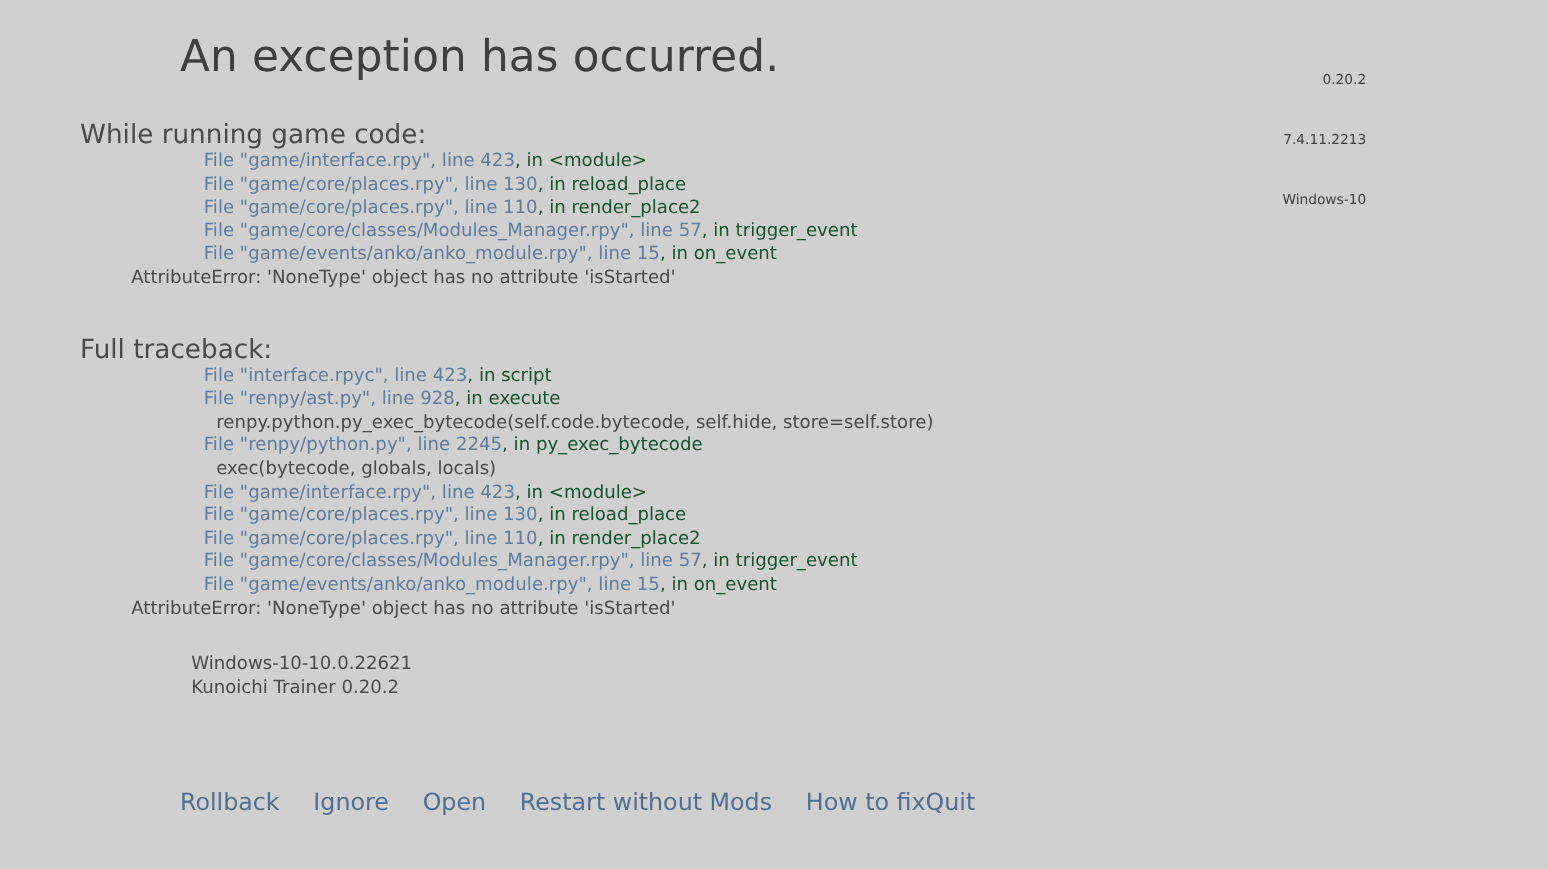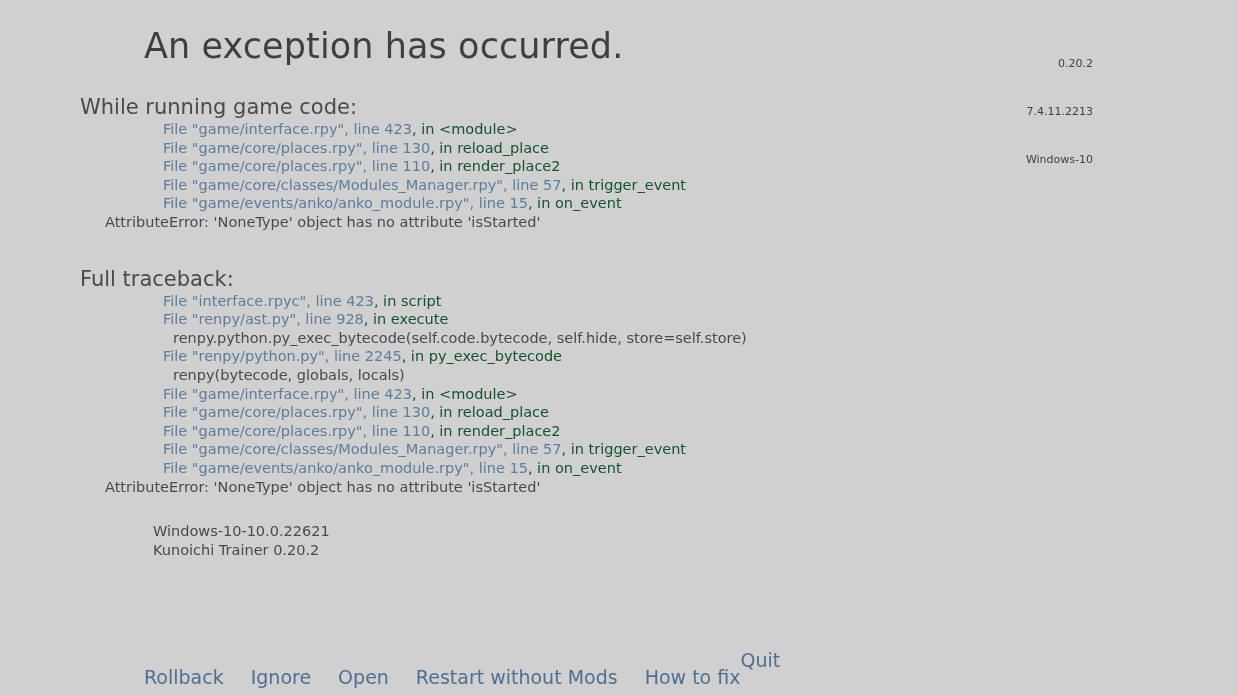--- a/index.html
+++ b/index.html
@@ -56,21 +56,21 @@
     width: 1238px;
   }
 
   .section {
     margin-bottom: 0;
   }
   .section-title {
     font-size: 21px;
     line-height: 26px;
     color: #4a4a4a;
-    margin-left: 80px;
+    margin-left: 64px;
     white-space: pre;
   }
 
   .tb-list {
     margin: 0;
     padding: 0;
     list-style: none;
   }
   .tb-line {
     font-size: 14.5px;
@@ -165,38 +165,38 @@
 
     <div class="gap-after-section1"></div>
 
     <div class="section">
       <div class="section-title">Full traceback:</div>
       <div class="tb-list">
           <div class="tb-line tb-file"><span class="lnk">File "interface.rpyc", line 423</span><span class="plain">, in script</span></div>
           <div class="tb-line tb-file"><span class="lnk">File "renpy/ast.py", line 928</span><span class="plain">, in execute</span></div>
           <div class="tb-line tb-code">renpy.python.py_exec_bytecode(self.code.bytecode, self.hide, store=self.store)</div>
           <div class="tb-line tb-file"><span class="lnk">File "renpy/python.py", line 2245</span><span class="plain">, in py_exec_bytecode</span></div>
-          <div class="tb-line tb-code">renpy(bytecode, globals, locals)</div>
+          <div class="tb-line tb-code">exec(bytecode, globals, locals)</div>
           <div class="tb-line tb-file"><span class="lnk">File "game/interface.rpy", line 423</span><span class="plain">, in &lt;module&gt;</span></div>
           <div class="tb-line tb-file"><span class="lnk">File "game/core/places.rpy", line 130</span><span class="plain">, in reload_place</span></div>
           <div class="tb-line tb-file"><span class="lnk">File "game/core/places.rpy", line 110</span><span class="plain">, in render_place2</span></div>
           <div class="tb-line tb-file"><span class="lnk">File "game/core/classes/Modules_Manager.rpy", line 57</span><span class="plain">, in trigger_event</span></div>
           <div class="tb-line tb-file"><span class="lnk">File "game/events/anko/anko_module.rpy", line 15</span><span class="plain">, in on_event</span></div>
           <div class="tb-line tb-error">AttributeError: 'NoneType' object has no attribute 'isStarted'</div>
         </div>
     </div>
 
     <div class="gap-after-traceback"></div>
 
     <div class="env-block"><div>Windows-10-10.0.22621</div><div>Kunoichi Trainer 0.20.2</div></div>
   </div>
 
   <div class="footer">
     <div class="btn-group">
-      <div style="display:flex;margin-top:35px;">
+      <div style="display:flex;">
           <button class="btn">Rollback</button>
           <button class="btn">Ignore</button>
           <button class="btn">Open</button>
           <button class="btn">Restart without Mods</button>
           <button class="btn">How to fix</button>
         </div>
       <button class="btn btn-quit">Quit</button>
     </div>
   </div>
 

